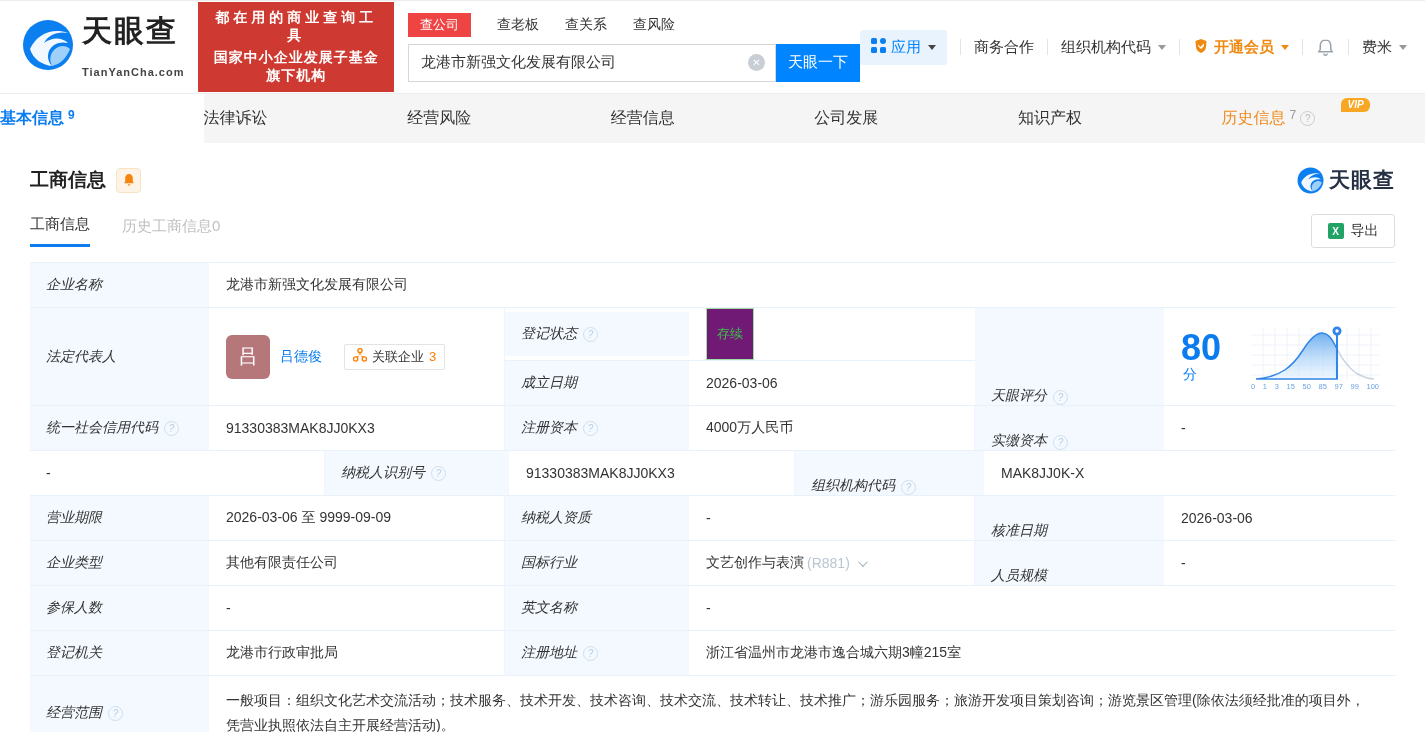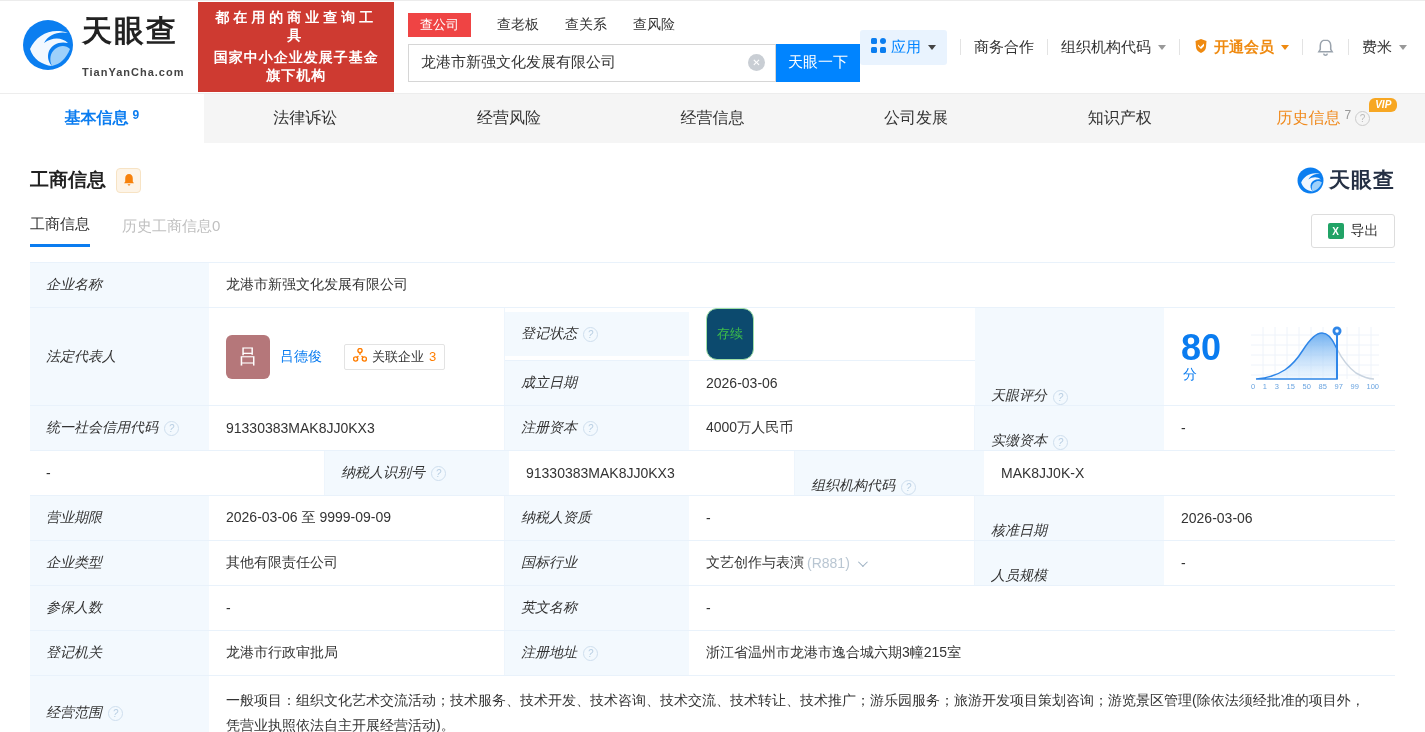--- a/index.html
+++ b/index.html
@@ -27,21 +27,21 @@
   .hr-item { font-size:15px; color:#333; display:flex; align-items:center; gap:5px; cursor:pointer; white-space:nowrap; }
   .apps-chip { background:#e9f3fe; color:#0084ff; padding:8px 11px; border-radius:3px; }
   .caret { display:inline-block; width:0; height:0; border-left:4px solid transparent; border-right:4px solid transparent; border-top:5px solid #666; margin-left:2px; }
   .apps-chip .caret { border-top-color:#444; }
   .vip-link { color:#ef8a10; font-weight:bold; }
   .vip-link .caret { border-top-color:#ef8a10; }
   .divider { width:1px; height:16px; background:#e3e3e3; margin:0 13px; }
 
   
   .main-tabs { height:50px; background:#f5f5f5; display:flex; border-top:1px solid #ededed; }
-  .mtab { flex:1; display:flex; align-items:center; justify-content:center; font-size:16px; color:#333; cursor:pointer; position:relative; }
+  .mtab { flex:1; display:flex; align-items:center; justify-content:flex-start; font-size:16px; color:#333; cursor:pointer; position:relative; }
   .mtab.active { background:#fff; color:#0a7cf0; font-weight:bold; }
   .mtab .count { font-size:12px; margin-left:4px; align-self:center; transform:translateY(-4px); }
   .mtab.history { color:#f08a1d; }
   .mtab.history .count { color:#999; font-weight:normal; }
   .help-circle { width:15px; height:15px; border-radius:50%; border:1px solid #ccc; color:#bbb; font-size:10px; display:inline-flex; align-items:center; justify-content:center; margin-left:4px; }
   .vip-badge { position:absolute; top:4px; margin-left:120px; background:#f7a723; color:#fff; font-size:10px; font-weight:bold; font-style:italic; padding:1px 6px 2px; border-radius:6px 6px 6px 0; }
 
   
   .section { padding:0 30px; }
   .section-head { margin-top:23px; display:flex; align-items:center; }
@@ -63,21 +63,21 @@
   .lbl { background:#f3f9fe; color:#333; gap:6px; border-right:1px solid #fff;font-style:italic; }
   .val { background:#fff; color:#333; border-right:1px solid #eef5fc; }
   .w-l1 { width:180px; } .w-v1 { width:295px; } .w-l2 { width:185px; } .w-v2 { width:285px; }
   .w-l3 { width:190px;align-items:flex-end; } .w-v3 { flex:1; border-right:none; }
   .help { width:15px; height:15px; min-width:15px; border-radius:50%; border:1px solid #cfdfee; color:#b9cfe3; font-size:10px; display:inline-flex; align-items:center; justify-content:center; }
   .legal-cell { gap:10px; }
   .avatar { width:44px; height:44px; border-radius:6px; background:#b5777a; color:#fff; font-size:20px; display:flex; align-items:center; justify-content:center; }
   .link { color:#0a7cf0; cursor:pointer; }
   .rel-badge { display:inline-flex; align-items:center; gap:5px; border:1px solid #e3e3e3; border-radius:2px; padding:3px 8px; font-size:13px; cursor:pointer;margin-left:12px; }
   .rel-badge .num { color:#ff7d00; }
-  .status-badge { color:#3dbd49; background:#0c4a6e; border:1px solid #9fdfa6; border-radius:11px; padding:16px 10px; font-size:13px; }
+  .status-badge { color:#3dbd49; background:#701a75; border:1px solid #9fdfa6; border-radius:0; padding:16px 10px; font-size:13px; }
   .mid-stack { display:flex; flex-direction:column; width:470px; }
   .mid-stack .subrow { display:flex; flex:1;align-items:center; }
   .mid-stack .subrow:first-child { border-bottom:1px solid #e9f2fb; }
   .score-cell { gap:14px; justify-content:flex-start; }
   .score-num { font-size:36px; font-weight:bold; color:#0a7cf0; line-height:1; }
   .score-unit { font-size:14px; color:#0a7cf0; margin-left:2px; }
   .score-chart { display:flex; flex-direction:column; }
   .axis { display:flex; justify-content:space-between; width:128px; font-size:7.5px; color:#6aa4e0; margin-top:1px; }
   .industry-code { color:#b9c6d2; margin-left:3px; }
   .chev-down { display:inline-block; width:7px; height:7px; border-right:1.5px solid #9db1c3; border-bottom:1.5px solid #9db1c3; transform:rotate(45deg) translateY(-2px); margin-left:8px; }

